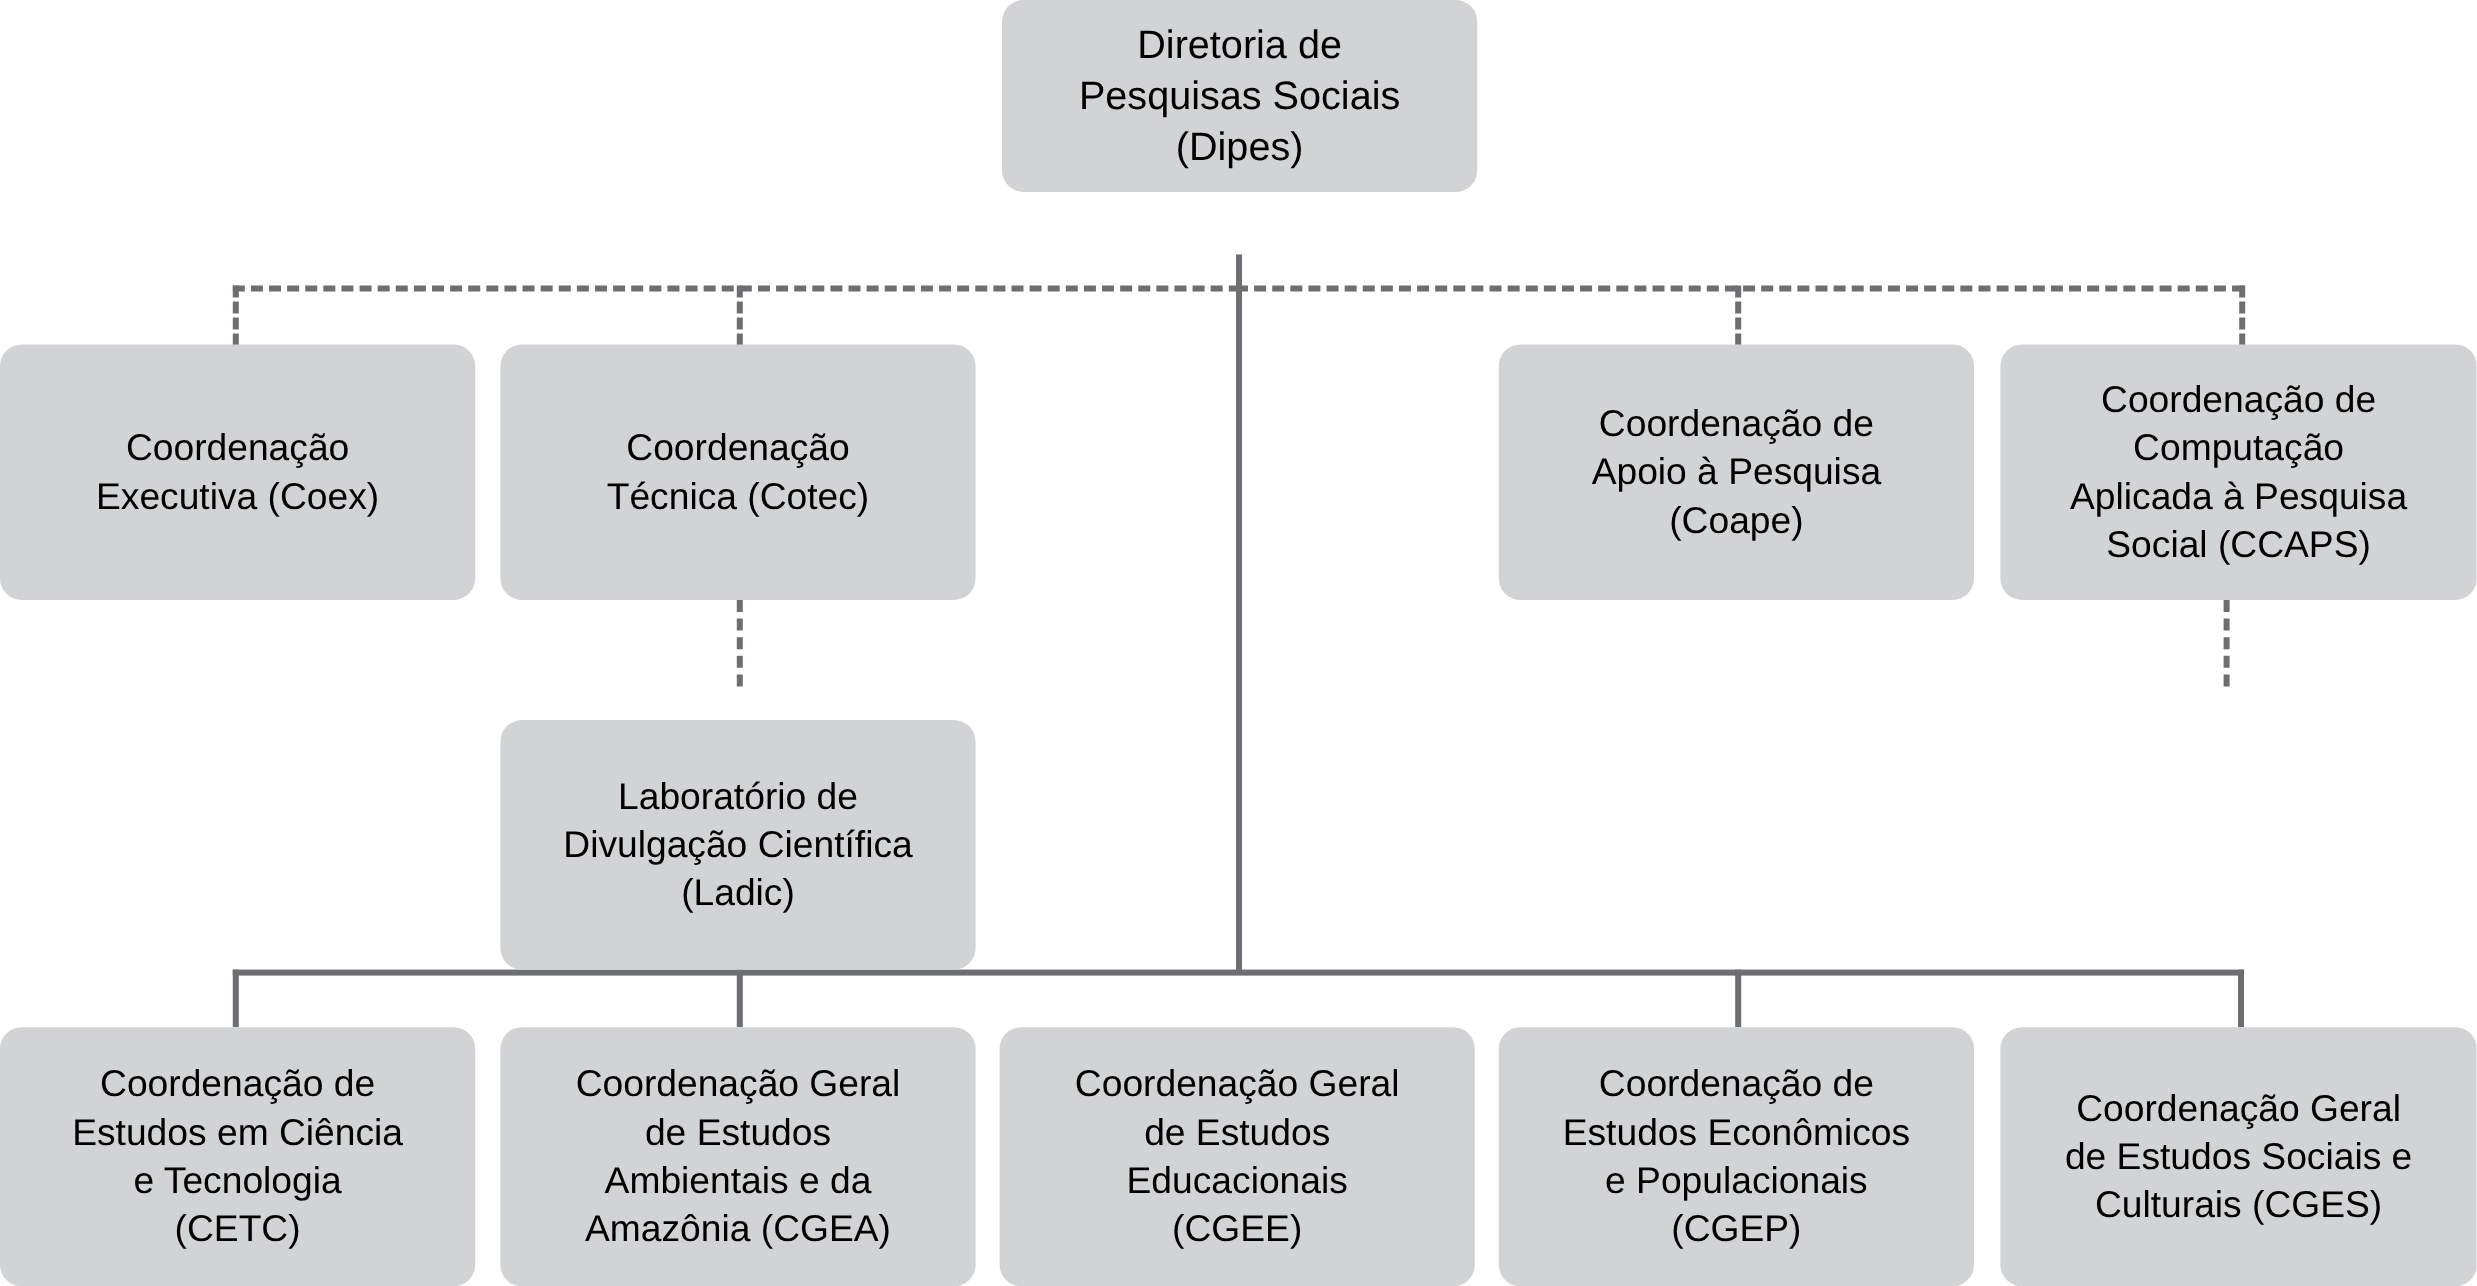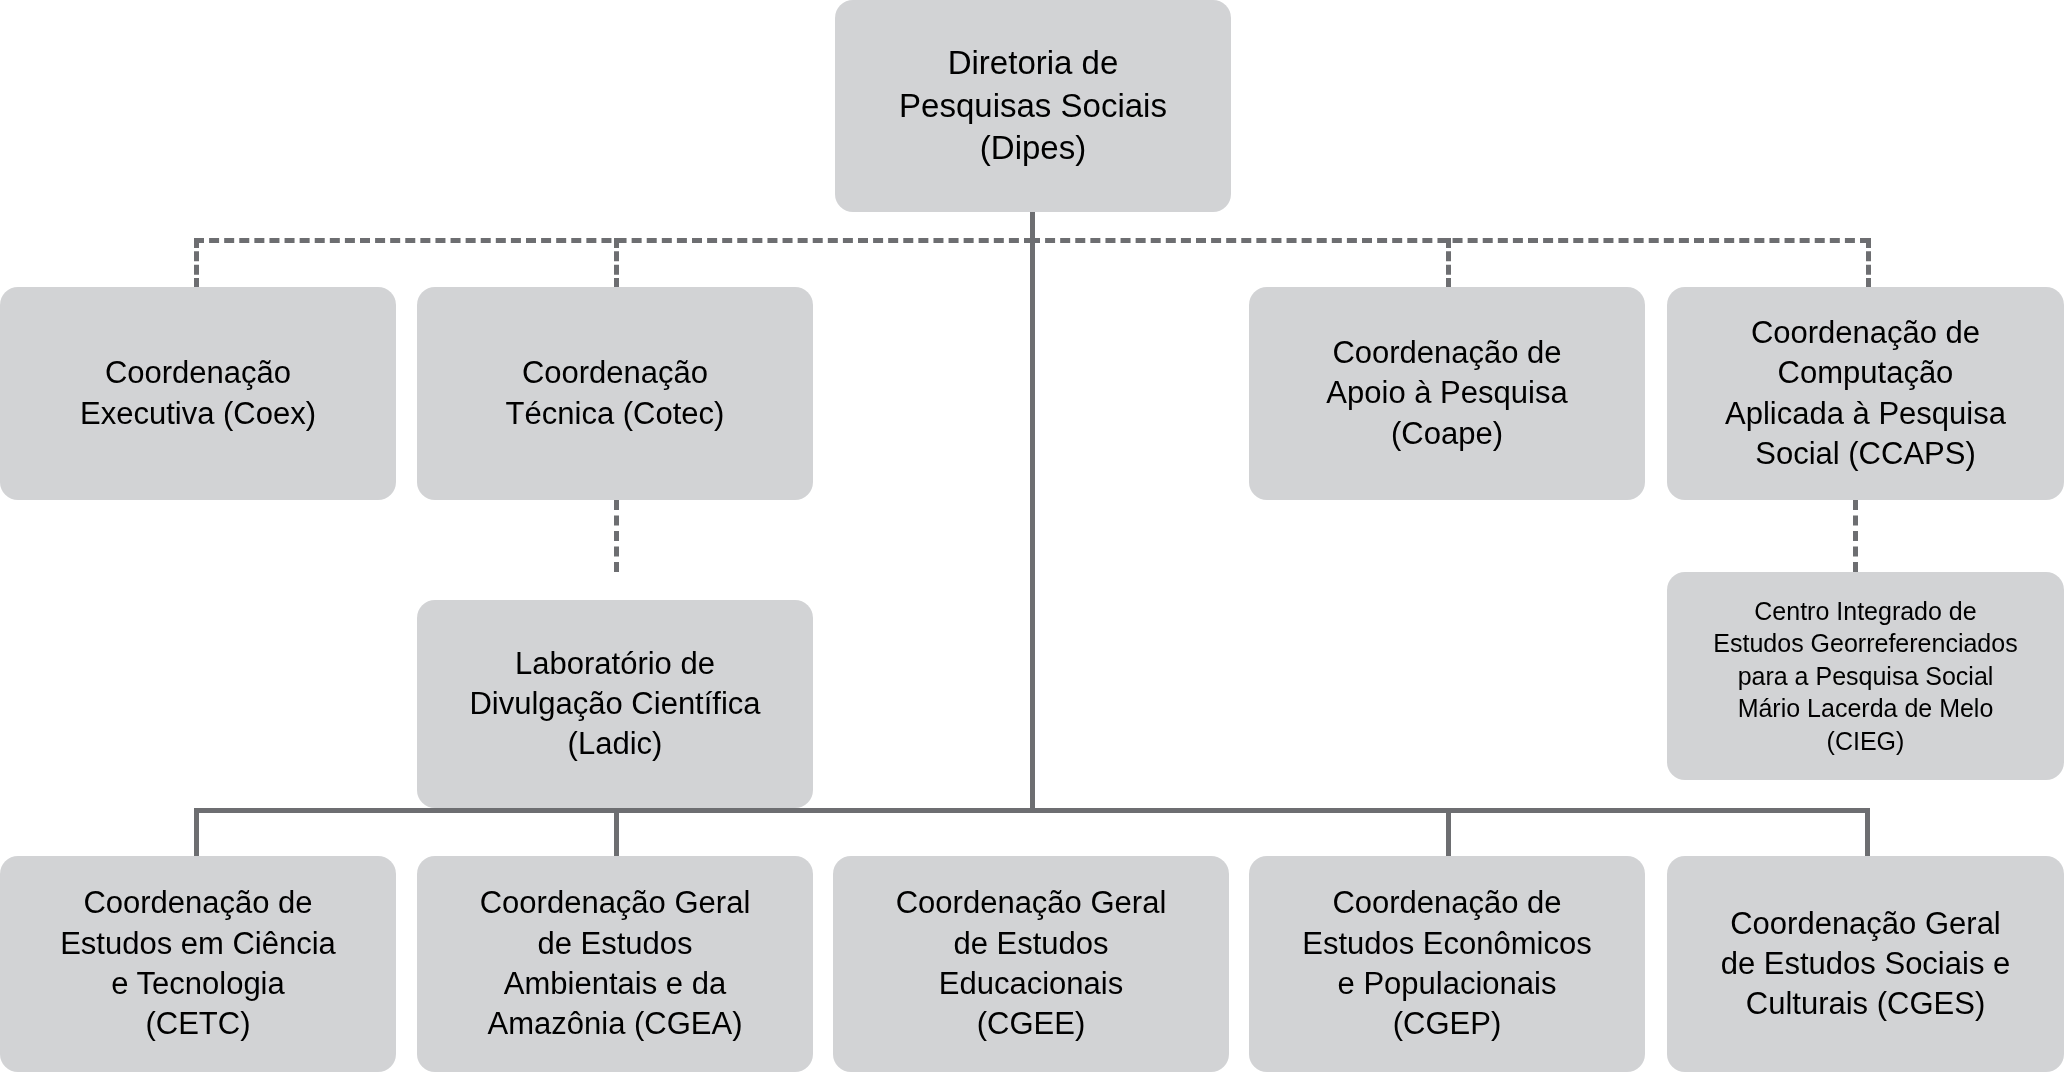--- a/index.html
+++ b/index.html
@@ -79,21 +79,21 @@
 
   <div class="conn dash-v" style="left:1853px; top:500px; height:72px;"></div>
 
   <div class="conn solid-h" style="left:194px; top:808px; width:1676px;"></div>
 
   <div class="conn solid-v" style="left:194px; top:808px; height:48px;"></div>
   <div class="conn solid-v" style="left:614px; top:808px; height:48px;"></div>
   <div class="conn solid-v" style="left:1446px; top:808px; height:48px;"></div>
   <div class="conn solid-v" style="left:1865px; top:808px; height:48px;"></div>
 
-  <div class="node size-lg" style="left:835px; top:0px; width:396px; height:212px;">
+  <div class="node size-lg" style="left:835px; top:0px; width:396px; height:160px;">
     <span class="label">Diretoria de
 Pesquisas Sociais
 (Dipes)</span>
   </div>
 
   <div class="node size-md" style="left:0px; top:287px; width:396px; height:213px;">
     <span class="label">Coordenação
 Executiva (Coex)</span>
   </div>
 
@@ -114,27 +114,20 @@
 Aplicada à Pesquisa
 Social (CCAPS)</span>
   </div>
 
   <div class="node size-md" style="left:417px; top:600px; width:396px; height:208px;">
     <span class="label">Laboratório de
 Divulgação Científica
 (Ladic)</span>
   </div>
 
-  <div class="node size-sm" style="left:1667px; top:572px; width:397px; height:208px;">
-    <span class="label">Centro Integrado de
-Estudos Georreferenciados
-para a Pesquisa Social
-Mário Lacerda de Melo
-(CIEG)</span>
-  </div>
 
   <div class="node size-md" style="left:0px; top:856px; width:396px; height:216px;">
     <span class="label">Coordenação de
 Estudos em Ciência
 e Tecnologia
 (CETC)</span>
   </div>
 
   <div class="node size-md" style="left:417px; top:856px; width:396px; height:216px;">
     <span class="label">Coordenação Geral

